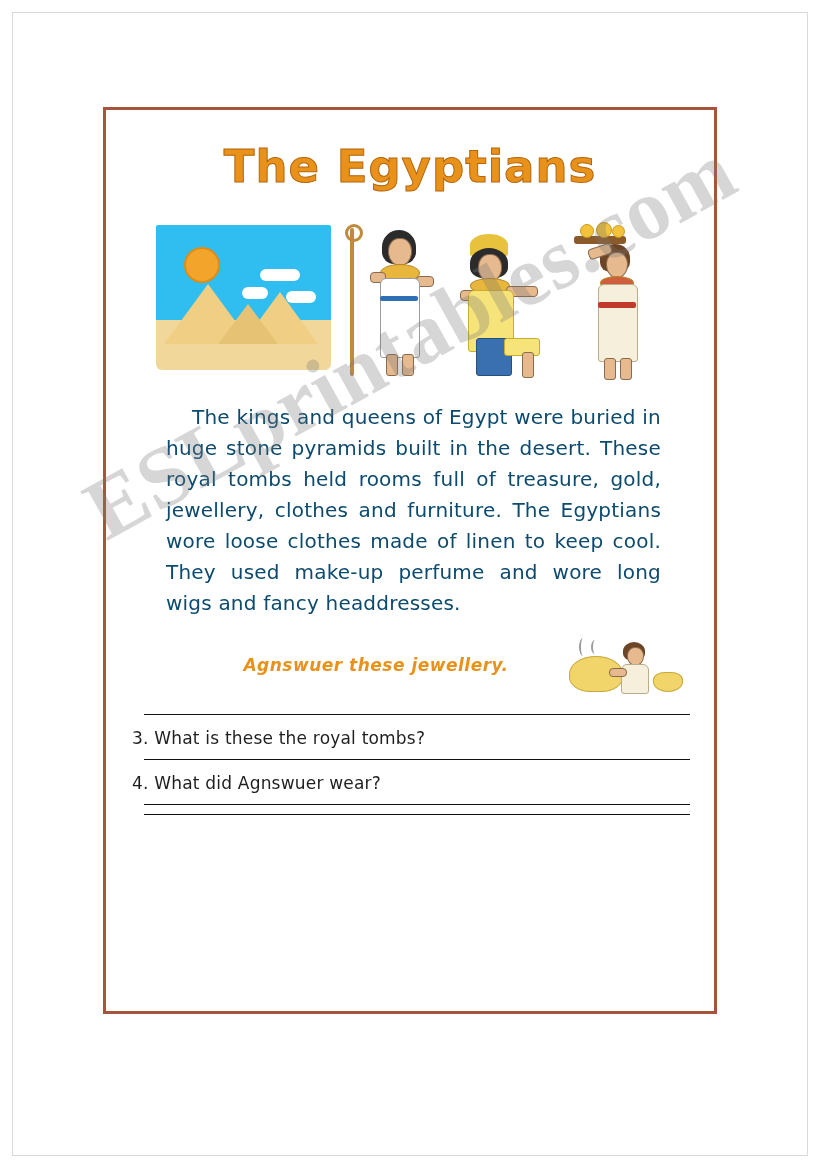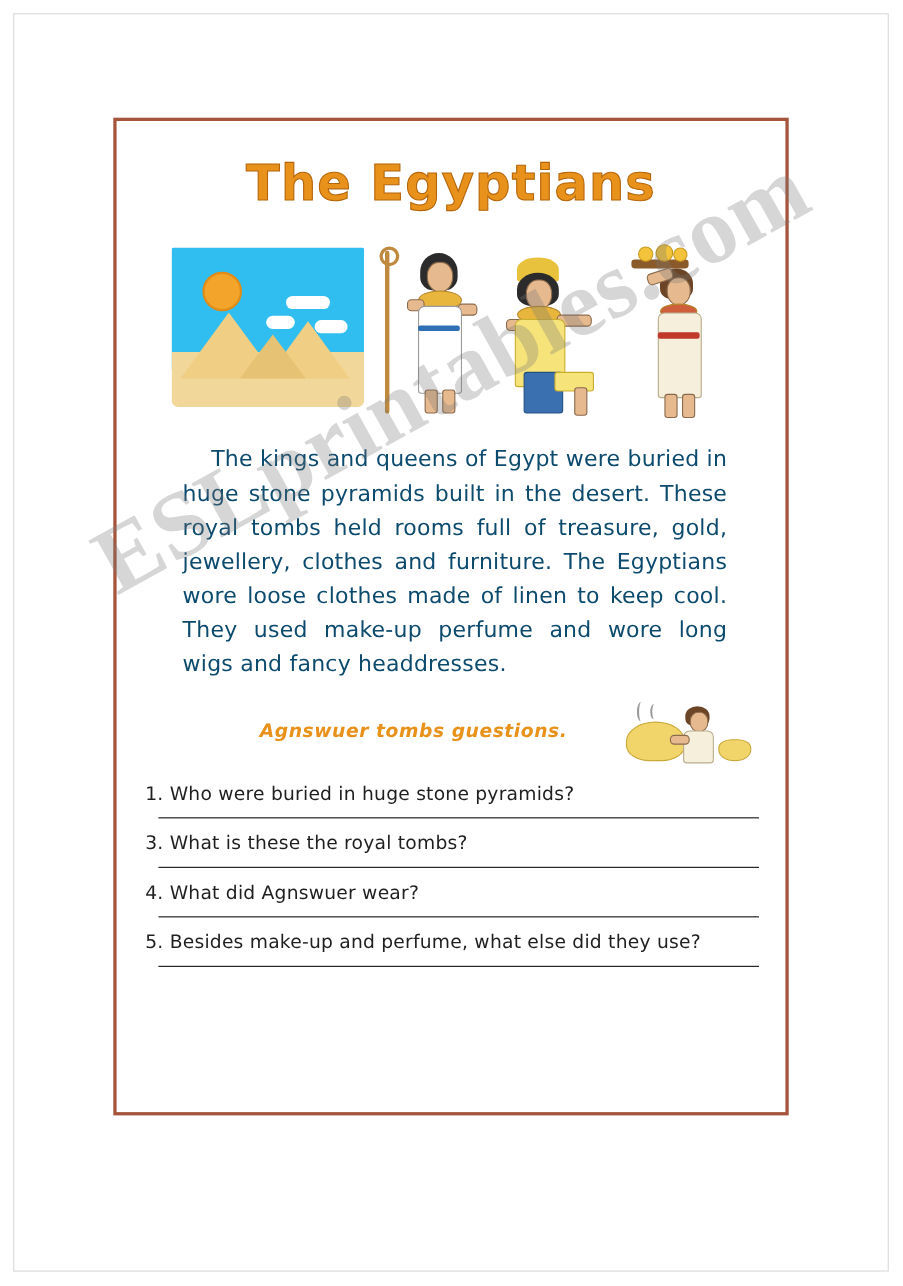--- a/index.html
+++ b/index.html
@@ -397,42 +397,38 @@
           <div class="collar" style="left:36px; top:46px; width:32px; height:12px; background:#cf5f3c;"></div>
           <div class="robe cream" style="left:34px; top:54px; width:38px; height:76px;"></div>
           <div class="sash" style="left:34px; top:72px; width:38px; height:6px;"></div>
           <div class="leg" style="left:40px; top:128px; width:10px; height:20px;"></div>
           <div class="leg" style="left:56px; top:128px; width:10px; height:20px;"></div>
         </div>
       </div>
 
       <div class="paragraph">The kings and queens of Egypt were buried in huge stone pyramids built in the desert. These royal tombs held rooms full of treasure, gold, jewellery, clothes and furniture. The Egyptians wore loose clothes made of linen to keep cool. They used make-up perfume and wore long wigs and fancy headdresses.</div>
 
-      <div class="answer-heading">Agnswuer tombs guestions.</div>
+      <div class="answer-heading">Agnswuer these jewellery.</div>
 
       <div class="potter">
         <div class="smoke"></div>
         <div class="smoke s2"></div>
         <div class="pot-body"></div>
         <div class="pot-small"></div>
         <div class="potter-person">
           <div class="hair" style="left:6px; top:0px; width:22px; height:18px; background:#6b4526;"></div>
           <div class="head" style="left:10px; top:5px; width:15px; height:17px;"></div>
           <div class="robe cream" style="left:4px; top:22px; width:26px; height:28px;"></div>
           <div class="arm" style="left:-8px; top:26px; width:16px; height:7px;"></div>
         </div>
       </div>
 
       <div class="questions">
 
         <div class="q-item">
-          <div class="q-text">
-            <span>1.</span>
-            <span>Who were buried in huge stone pyramids?</span>
-          </div>
           <div class="q-line"></div>
         </div>
 
 
         <div class="q-item">
           <div class="q-text">
             <span>3.</span>
             <span>What is these the royal tombs?</span>
           </div>
           <div class="q-line"></div>
@@ -440,24 +436,20 @@
 
         <div class="q-item">
           <div class="q-text">
             <span>4.</span>
             <span>What did Agnswuer wear?</span>
           </div>
           <div class="q-line"></div>
         </div>
 
         <div class="q-item">
-          <div class="q-text">
-            <span>5.</span>
-            <span>Besides make-up and perfume, what else did they use?</span>
-          </div>
           <div class="q-line"></div>
         </div>
 
       </div>
 
     </div>
   </div>
 
   <div class="watermark">ESLprintables.com</div>
 

